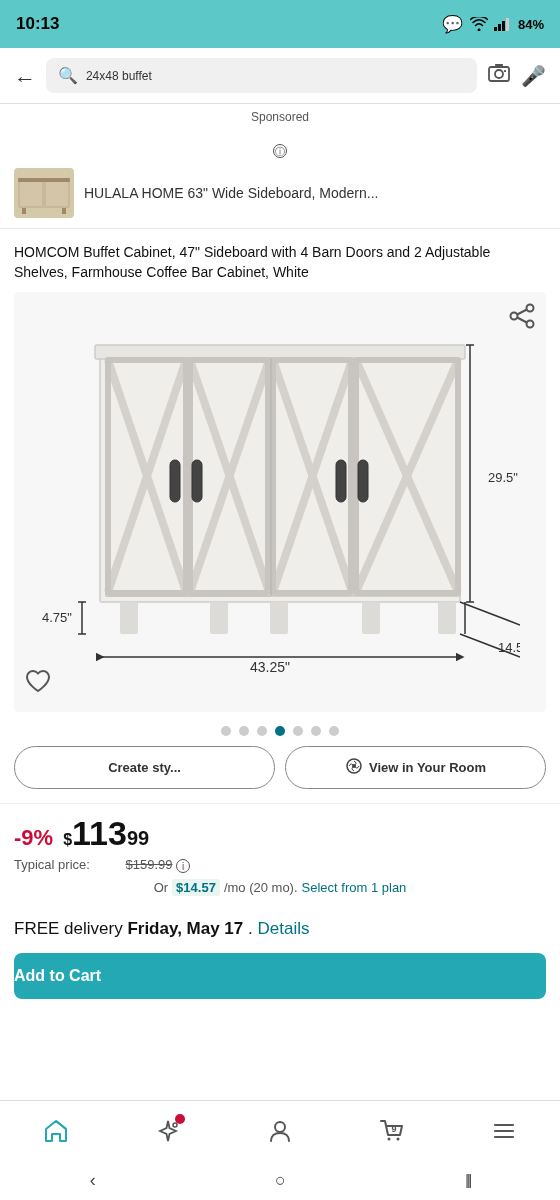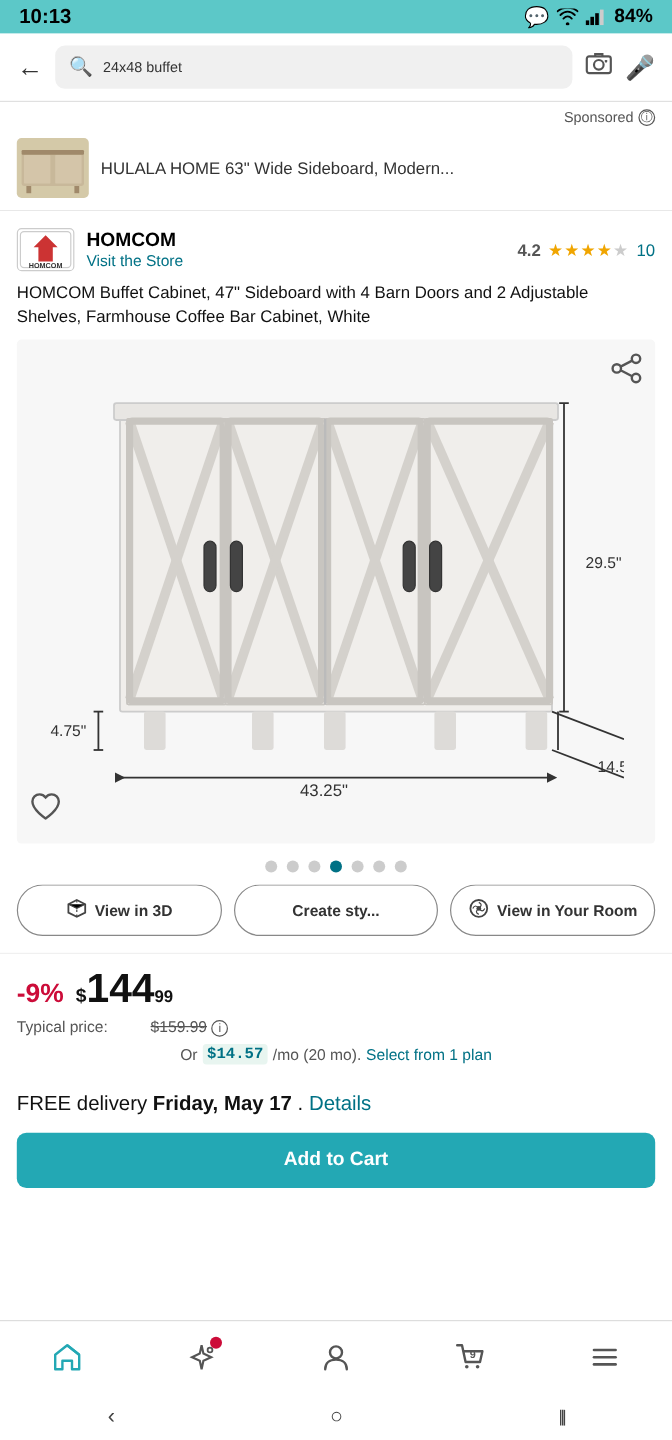--- a/index.html
+++ b/index.html
@@ -12,21 +12,21 @@
       overflow-x: hidden;
     }
 
     
     .status-bar {
       background: #5cc8c8;
       display: flex;
       justify-content: space-between;
       align-items: center;
       padding: 6px 16px;
-      height: 28px;
+      height: 48px;
     }
     .status-time {
       font-size: 17px;
       font-weight: bold;
       color: #000;
     }
     .status-icons {
       display: flex;
       align-items: center;
       gap: 6px;
@@ -237,21 +237,21 @@
       display: flex;
       align-items: baseline;
     }
     .dollar-sign {
       font-size: 16px;
       font-weight: bold;
       color: #111;
       vertical-align: super;
     }
     .price-int { font-size: 34px; font-weight: bold; color: #111; }
-    .price-cents { font-size: 14px; font-weight: bold; color: #111; vertical-align: super; }
+    .price-cents { font-size: 20px; font-weight: bold; color: #111; vertical-align: super; }
 
     .typical-price {
       font-size: 13px;
       color: #555;
       margin-bottom: 6px;
     }
     .typical-strike { text-decoration: line-through; padding-left: 32px; }
     .info-icon {
       display: inline-block;
       width: 14px;
@@ -274,21 +274,20 @@
       justify-content: center;
     }
     .monthly-text { font-size: 13px; color: #555; }
     .monthly-amount {
       background: #e8f5f0;
       color: #007185;
       font-weight: bold;
       font-size: 13px;
       padding: 1px 4px;
       border-radius: 3px;
-      font-family: Liberation Mono, monospace;
     }
     .plan-link { font-size: 13px; color: #007185; cursor: pointer; }
 
     .delivery-row {
       font-size: 17px;
       color: #111;
       margin-bottom: 14px;
     }
     .delivery-day { font-weight: bold; }
     .delivery-link { color: #007185; cursor: pointer; }
@@ -341,21 +340,22 @@
     .android-btn { font-size: 18px; color: #444; cursor: pointer; }
 
     
     .sponsored-top {
       display: flex;
       justify-content: flex-end;
       padding: 6px 14px 0 14px;
       font-size: 12px;
       color: #555;
       align-items: center;
-      gap: 4px;
+      gap: 20px;
+      flex-direction: column;
     }
 
     .content-scroll {
       padding-bottom: 110px;
     }
   </style>
 </head>
 <body>
 
 <div class="content-scroll">
@@ -372,21 +372,21 @@
         <path d="M3 5.5 C4.8 3.7 6.8 2.7 9 2.7 C11.2 2.7 13.2 3.7 15 5.5" stroke="#000" stroke-width="1.5" fill="none" stroke-linecap="round"></path>
         <path d="M0.5 2.5 C3.0 0 6.0 -0.5 9 -0.5 C12 -0.5 15.0 0 17.5 2.5" stroke="#000" stroke-width="1.5" fill="none" stroke-linecap="round"></path>
       </svg>
 
       <svg width="18" height="14" viewBox="0 0 18 14">
         <rect x="0" y="10" width="3" height="4" fill="#000"></rect>
         <rect x="4" y="7" width="3" height="7" fill="#000"></rect>
         <rect x="8" y="4" width="3" height="10" fill="#000"></rect>
         <rect x="12" y="1" width="3" height="13" fill="#ccc"></rect>
       </svg>
-      <span style="font-size:16px;font-weight:bold;">84%</span>
+      <span style="font-size:13px;font-weight:bold;">84%</span>
     </div>
   </div>
 
   <div class="search-bar">
     <span class="back-btn">←</span>
     <div class="search-input-wrap">
       <span class="search-icon-svg">🔍</span>
       <span class="search-text">24x48 buffet</span>
     </div>
     <span class="camera-icon">
@@ -415,41 +415,20 @@
         <rect x="2" y="8" width="52" height="4" rx="1" fill="#a0896a"></rect>
         <rect x="6" y="38" width="4" height="6" fill="#a0896a"></rect>
         <rect x="46" y="38" width="4" height="6" fill="#a0896a"></rect>
       </svg>
     </div>
     <div class="banner-text">HULALA HOME 63" Wide Sideboard, Modern...</div>
   </div>
 
   <div class="product-area">
 
-    <div class="seller-row">
-      <div class="seller-left">
-        <div class="seller-logo">
-          <svg width="44" height="32" viewBox="0 0 44 32">
-            <rect x="1" y="1" width="42" height="30" rx="3" fill="#fff" stroke="#ccc" stroke-width="1"></rect>
-
-            <polygon points="22,4 32,14 28,14 28,26 16,26 16,14 12,14" fill="#cc3333"></polygon>
-            <text x="22" y="31" font-size="6" fill="#333" text-anchor="middle" font-weight="bold">HOMCOM</text>
-          </svg>
-        </div>
-        <div>
-          <div class="seller-name">HOMCOM</div>
-          <div class="visit-store">Visit the Store</div>
-        </div>
-      </div>
-      <div class="rating-row">
-        <span class="rating-num">4.2</span>
-        <span class="stars">★★★★<span class="star-gray">★</span></span>
-        <span class="review-count">10</span>
-      </div>
-    </div>
 
     <div class="product-title">HOMCOM Buffet Cabinet, 47" Sideboard with 4 Barn Doors and 2 Adjustable Shelves, Farmhouse Coffee Bar Cabinet, White</div>
 
     <div class="product-image-wrap">
       <span class="share-btn">
         
         <svg width="28" height="28" viewBox="0 0 28 28">
           <circle cx="22" cy="6" r="3.5" fill="none" stroke="#555" stroke-width="2"></circle>
           <circle cx="6" cy="14" r="3.5" fill="none" stroke="#555" stroke-width="2"></circle>
           <circle cx="22" cy="22" r="3.5" fill="none" stroke="#555" stroke-width="2"></circle>
@@ -546,30 +525,20 @@
     <div class="dot"></div>
     <div class="dot"></div>
     <div class="dot"></div>
     <div class="dot active"></div>
     <div class="dot"></div>
     <div class="dot"></div>
     <div class="dot"></div>
   </div>
 
   <div class="action-buttons">
-    <button class="action-btn">
-      <span>
-        <svg width="18" height="18" viewBox="0 0 18 18">
-          <path d="M9 2 L16 5.5 L16 12.5 L9 16 L2 12.5 L2 5.5 Z" fill="none" stroke="#444" stroke-width="1.5"></path>
-          <path d="M9 2 L9 16" stroke="#444" stroke-width="1" stroke-dasharray="2,2"></path>
-          <path d="M2 5.5 L9 9 L16 5.5" stroke="#444" stroke-width="1"></path>
-        </svg>
-      </span>
-      <span>View in 3D</span>
-    </button>
     <button class="action-btn">
       <span>Create sty...</span>
     </button>
     <button class="action-btn">
       <span>
         <svg width="18" height="18" viewBox="0 0 18 18">
           <circle cx="9" cy="9" r="7" fill="none" stroke="#444" stroke-width="1.5"></circle>
           <circle cx="9" cy="9" r="2" fill="#444"></circle>
           <path d="M4 9 Q6 5 9 9 Q12 13 14 9" fill="none" stroke="#444" stroke-width="1"></path>
           <path d="M9 4 Q13 6 9 9 Q5 12 9 14" fill="none" stroke="#444" stroke-width="1"></path>
@@ -577,21 +546,21 @@
       </span>
       <span>View in Your Room</span>
     </button>
   </div>
 
   <div class="price-section">
     <div class="price-main">
       <span class="discount-pct">-9%</span>
       <div class="price-dollars">
         <span class="dollar-sign">$</span>
-        <span class="price-int">144</span>
+        <span class="price-int">113</span>
         <span class="price-cents">99</span>
       </div>
     </div>
 
     <div class="typical-price">
       <span>Typical price:</span>
       <span class="typical-strike">$159.99</span>
       <span class="info-icon">i</span>
     </div>
 
@@ -603,21 +572,21 @@
     </div>
 
     <div class="delivery-row">
       <span>FREE delivery</span>
       <span> </span>
       <span class="delivery-day">Friday, May 17</span>
       <span>. </span>
       <span class="delivery-link">Details</span>
     </div>
 
-    <div style="background:#23a8b4; border-radius:8px; height:46px; display:flex; align-items:center; justify-content:center; margin-bottom:10px; cursor:pointer;">
+    <div style="background:#23a8b4; border-radius:8px; height:46px; display:flex; align-items:center; margin-bottom:10px; cursor:pointer;">
       <span style="color:#fff; font-size:16px; font-weight:bold;">Add to Cart</span>
     </div>
   </div>
 
 </div>
 
 <div class="bottom-nav">
   <div class="nav-item active">
     <svg width="26" height="26" viewBox="0 0 26 26">
       <path d="M13 3 L23 11 L23 23 L17 23 L17 16 L9 16 L9 23 L3 23 L3 11 Z" fill="none" stroke="#23a8b4" stroke-width="2" stroke-linejoin="round"></path>

